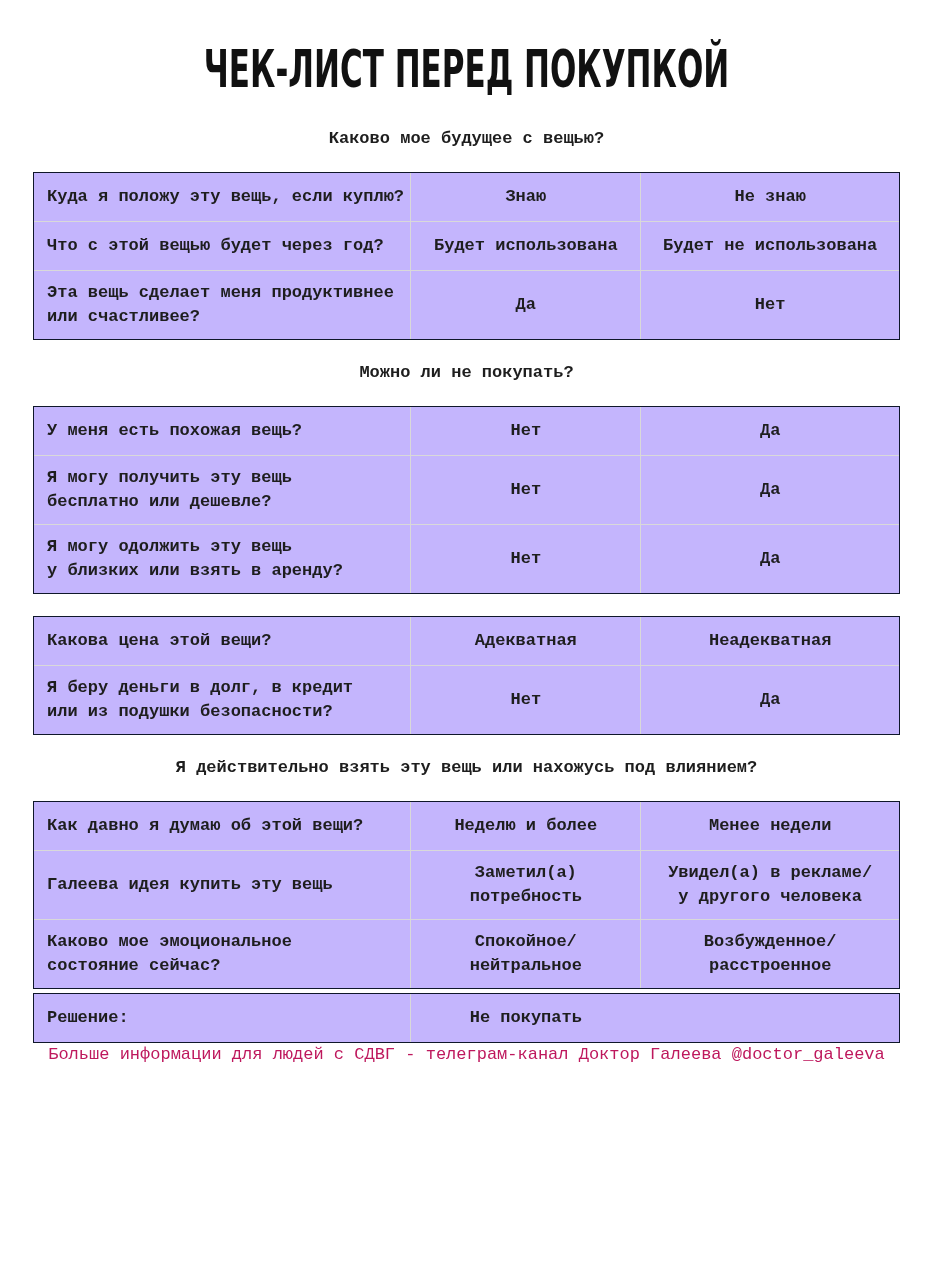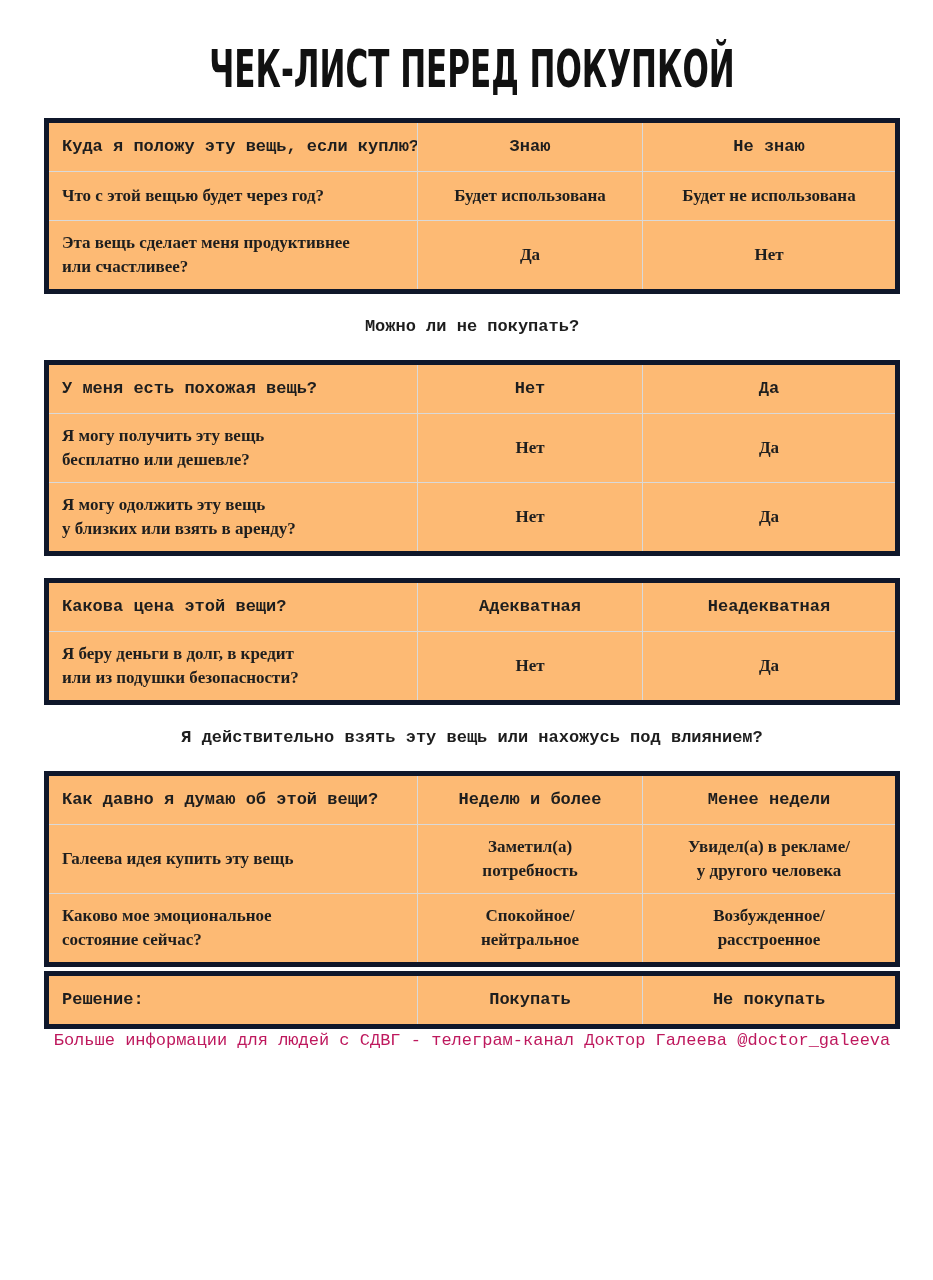--- a/index.html
+++ b/index.html
@@ -11,21 +11,21 @@
     width: 933px;
     height: 1280px;
     overflow: hidden;
     font-family: "Liberation Mono", "DejaVu Sans Mono", monospace;
     color: #1e1e1e;
   }
   .page {
     box-sizing: border-box;
     width: 933px;
     height: 1008px;
-    padding: 42px 33px 0 44px;
+    padding: 42px 33px 0 33px;
   }
   .doc-title {
     margin: 0;
     height: 54px;
     line-height: 54px;
     text-align: center;
     font-family: "DejaVu Sans", sans-serif;
     font-weight: 900;
     font-size: 50px;
     letter-spacing: 0px;
@@ -41,33 +41,32 @@
     text-align: center;
     font-size: 17px;
     font-weight: bold;
     white-space: pre;
   }
   .block:first-of-type .section-heading {
     margin-top: 32px;
   }
   .qtable {
     margin-top: 22px;
-    border: 5px solid #0f172a;
-    background: #fdba74;
+    border: 1px solid #0f172a;
+    background: #c4b5fd;
   }
   .qtable.decision {
     margin-top: 4px;
   }
   .row {
     display: grid;
     grid-template-columns: 43.5% 26.6% 29.9%;
   }
   .row + .row {
     border-top: 1px solid #d9d9d9;
-    font-family: Liberation Serif, serif;
   }
   .cell {
     box-sizing: border-box;
     display: flex;
     align-items: center;
     min-height: 48px;
     padding: 10px 4px 10px 4px;
     font-size: 17px;
     font-weight: bold;
     line-height: 24px;
@@ -95,20 +94,21 @@
   }
 </style>
 </head>
 <body>
 
 <div class="page">
 
   <h1 class="doc-title">ЧЕК-ЛИСТ ПЕРЕД ПОКУПКОЙ</h1>
 
   <section class="block">
+    <h2 class="section-heading">Каково мое будущее с вещью?</h2>
     <div class="qtable">
       <div class="row">
         <div class="cell q">Куда я положу эту вещь, если куплю?</div>
         <div class="cell a">Знаю</div>
         <div class="cell a">Не знаю</div>
       </div>
       <div class="row">
         <div class="cell q">Что с этой вещью будет через год?</div>
         <div class="cell a">Будет использована</div>
         <div class="cell a">Будет не использована</div>
@@ -183,20 +183,19 @@
 нейтральное</div>
         <div class="cell a">Возбужденное/
 расстроенное</div>
       </div>
     </div>
   </section>
 
   <div class="qtable decision">
     <div class="row">
       <div class="cell q">Решение:</div>
-      <div class="cell a">Покупать</div>
       <div class="cell a">Не покупать</div>
     </div>
   </div>
 
   <div class="footer-note">Больше информации для людей с СДВГ - телеграм-канал Доктор Галеева @doctor_galeeva</div>
 
 </div>
 
 </body></html>

